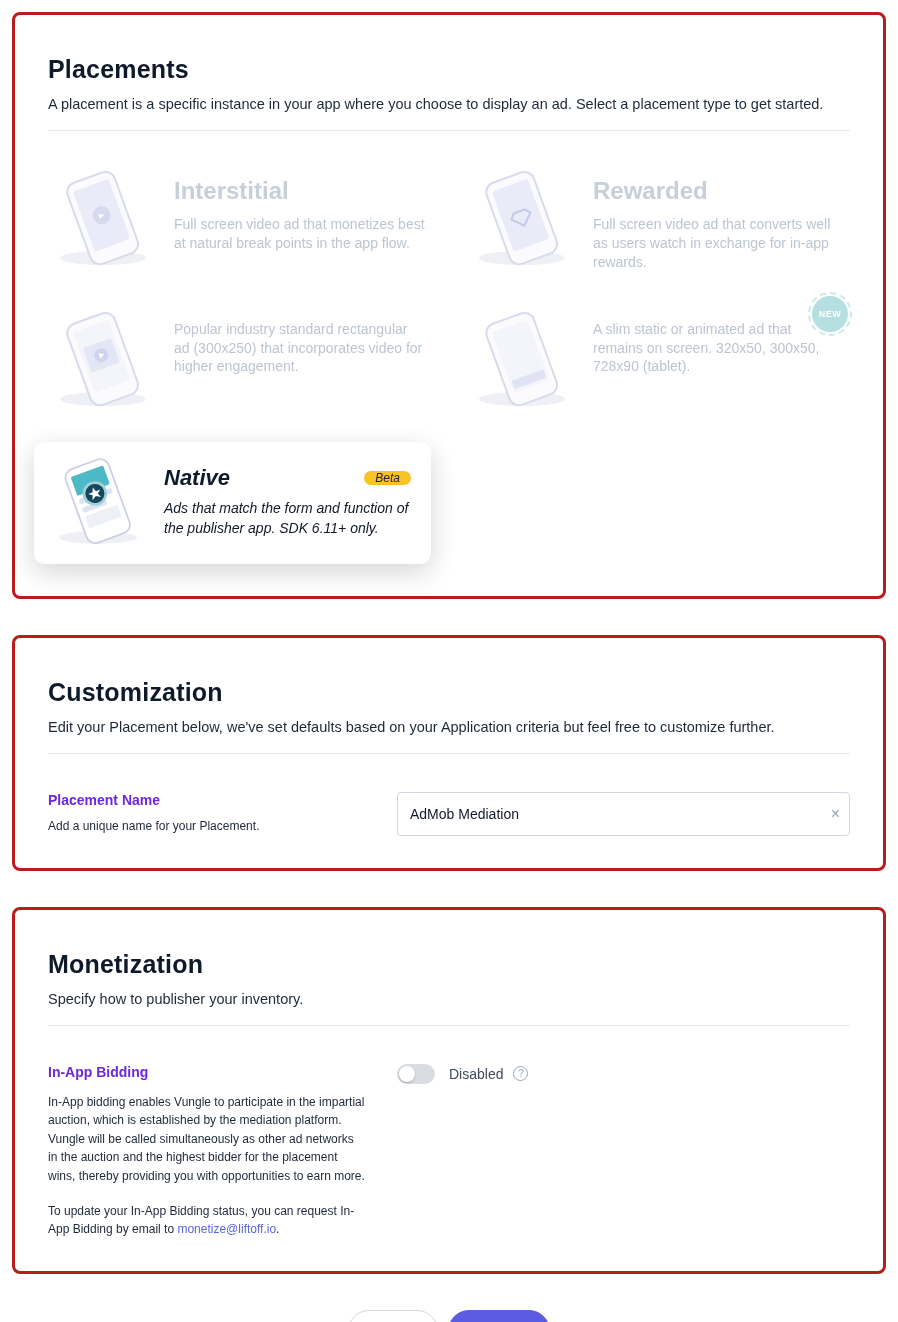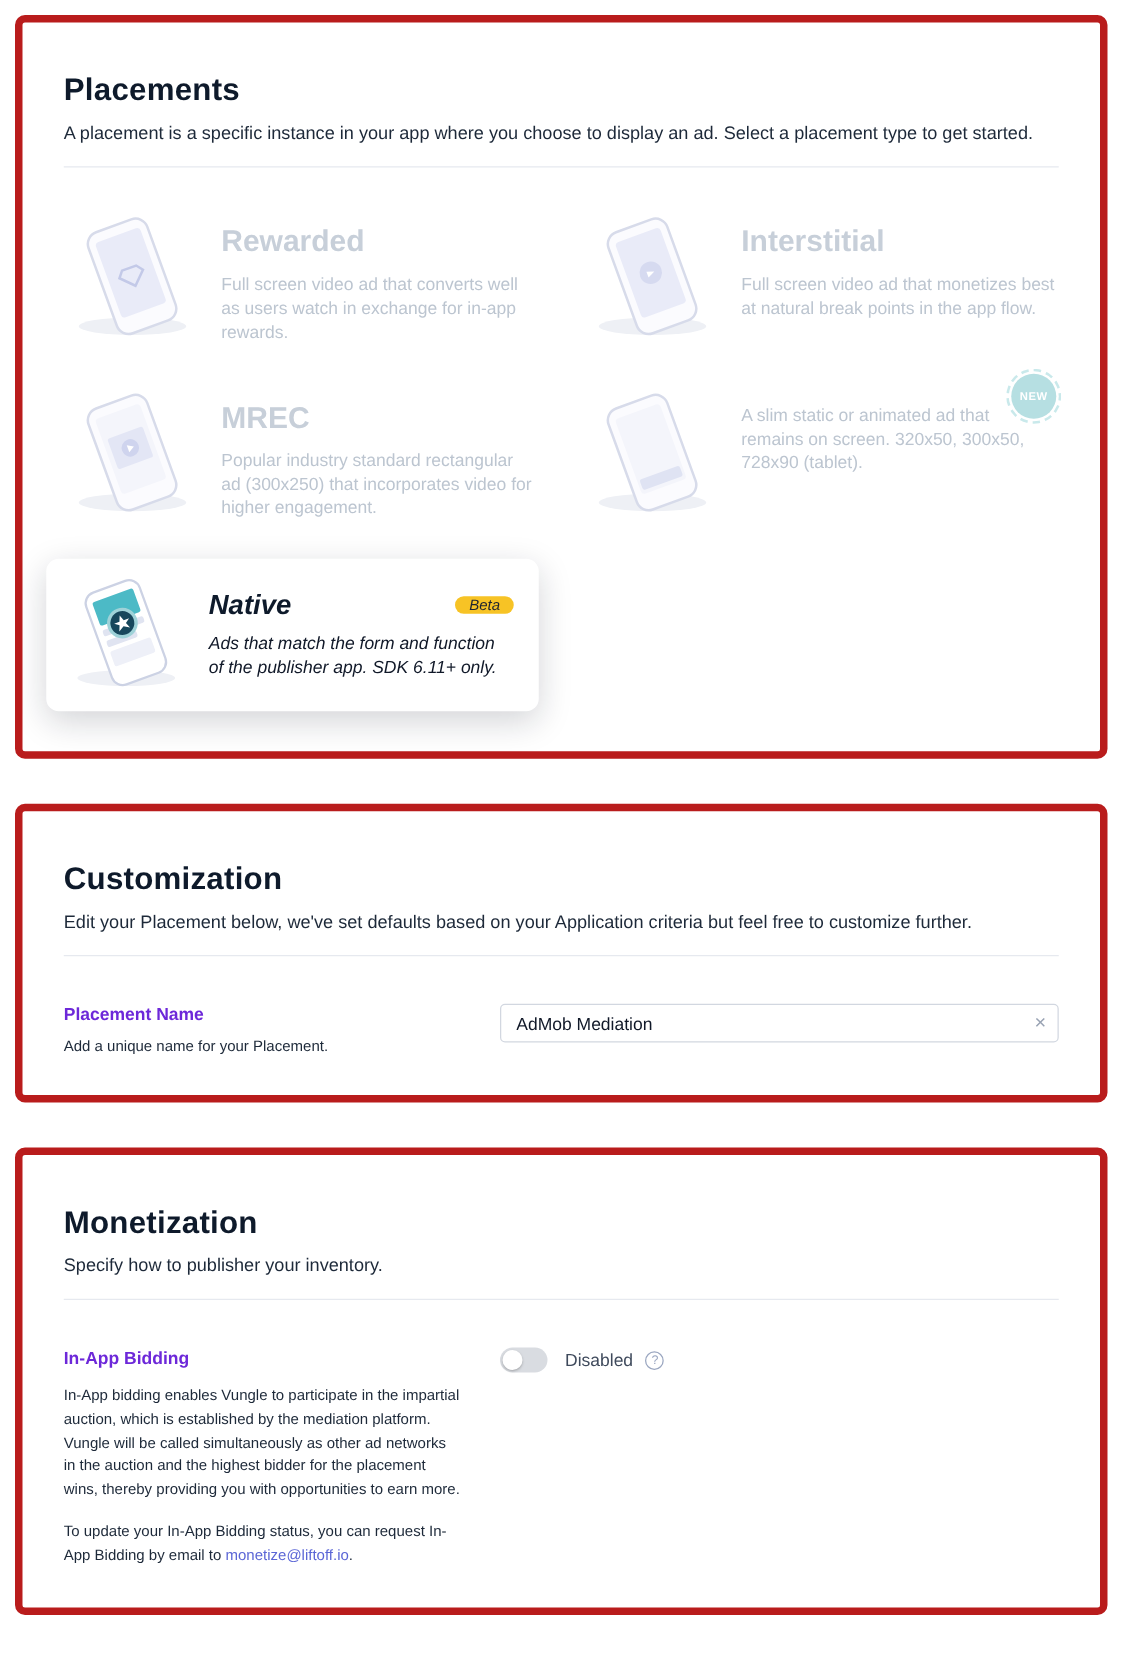--- a/index.html
+++ b/index.html
@@ -5,21 +5,21 @@
   * { margin: 0; padding: 0; box-sizing: border-box; }
   html, body { background: #ffffff; }
   body {
     width: 898px;
     font-family: "Liberation Sans", sans-serif;
     color: #101828;
   }
   .page { padding: 12px 12px 28px; }
 
   .card {
-    border: 6px solid #b91c1c;
+    border: 3px solid #b91c1c;
     border-radius: 8px;
     background: #fff;
     padding: 40px 33px 32px;
     margin-bottom: 36px;
   }
   .card-title {
     font-size: 25px;
     font-weight: 700;
     letter-spacing: 0.2px;
     color: #0e1a2b;
@@ -135,21 +135,21 @@
     color: #6d28d9;
   }
   .field-helper {
     margin-top: 11px;
     font-size: 12px;
     color: #1d2939;
   }
   .input-wrap { position: relative; }
   .text-input {
     width: 100%;
-    height: 31px;
+    height: 44px;
     border: 1px solid #d2d7e0;
     border-radius: 4px;
     padding: 0 32px 0 12px;
     font-size: 14px;
     font-family: "Liberation Sans", sans-serif;
     color: #101828;
     outline: none;
     background: #fff;
   }
   .clear-icon {
@@ -253,63 +253,62 @@
 
     <div class="placement-grid">
 
       <div class="placement-item">
         <div class="phone-icon">
           <svg width="110" height="100" viewBox="0 0 110 100">
             <ellipse cx="55" cy="89" rx="43" ry="7" fill="#eef0f5"></ellipse>
             <g transform="rotate(-20 55 50)">
               <rect x="30" y="6" width="50" height="86" rx="10" fill="#fbfbfe" stroke="#d7dbea" stroke-width="2"></rect>
               <rect x="36" y="14" width="38" height="64" rx="3" fill="#e9ebf8"></rect>
-              <path d="M49 42 h12 l4 5 -10 10 -10 -10 z" fill="none" stroke="#c3c9e8" stroke-width="2"></path>
+              <circle cx="55" cy="46" r="9" fill="#d6daf0"></circle>
+              <path d="M52 44 l6 2 -6 3 z" fill="#ffffff"></path>
             </g>
           </svg>
         </div>
         <div class="placement-text">
-          <div class="placement-title">Rewarded</div>
-          <p class="placement-desc">Full screen video ad that converts well as users watch in exchange for in-app rewards.</p>
+          <div class="placement-title">Interstitial</div>
+          <p class="placement-desc">Full screen video ad that monetizes best at natural break points in the app flow.</p>
         </div>
       </div>
 
       <div class="placement-item">
         <div class="phone-icon">
           <svg width="110" height="100" viewBox="0 0 110 100">
             <ellipse cx="55" cy="89" rx="43" ry="7" fill="#eef0f5"></ellipse>
             <g transform="rotate(-20 55 50)">
               <rect x="30" y="6" width="50" height="86" rx="10" fill="#fbfbfe" stroke="#d7dbea" stroke-width="2"></rect>
               <rect x="36" y="14" width="38" height="64" rx="3" fill="#e9ebf8"></rect>
-              <circle cx="55" cy="46" r="9" fill="#d6daf0"></circle>
-              <path d="M52 44 l6 2 -6 3 z" fill="#ffffff"></path>
+              <path d="M49 42 h12 l4 5 -10 10 -10 -10 z" fill="none" stroke="#c3c9e8" stroke-width="2"></path>
             </g>
           </svg>
         </div>
         <div class="placement-text">
-          <div class="placement-title">Interstitial</div>
-          <p class="placement-desc">Full screen video ad that monetizes best at natural break points in the app flow.</p>
+          <div class="placement-title">Rewarded</div>
+          <p class="placement-desc">Full screen video ad that converts well as users watch in exchange for in-app rewards.</p>
         </div>
       </div>
 
       <div class="placement-item">
         <div class="phone-icon">
           <svg width="110" height="100" viewBox="0 0 110 100">
             <ellipse cx="55" cy="89" rx="43" ry="7" fill="#eef0f5"></ellipse>
             <g transform="rotate(-20 55 50)">
               <rect x="30" y="6" width="50" height="86" rx="10" fill="#fbfbfe" stroke="#d7dbea" stroke-width="2"></rect>
               <rect x="36" y="14" width="38" height="64" rx="3" fill="#f4f5fb"></rect>
               <rect x="40" y="32" width="30" height="26" rx="2" fill="#e3e6f5"></rect>
               <circle cx="55" cy="45" r="7" fill="#cfd4ee"></circle>
               <path d="M53 42 l5 3 -5 3 z" fill="#ffffff"></path>
             </g>
           </svg>
         </div>
         <div class="placement-text">
-          <div class="placement-title">MREC</div>
           <p class="placement-desc">Popular industry standard rectangular ad (300x250) that incorporates video for higher engagement.</p>
         </div>
       </div>
 
       <div class="placement-item">
         <div class="phone-icon">
           <svg width="110" height="100" viewBox="0 0 110 100">
             <ellipse cx="55" cy="89" rx="43" ry="7" fill="#eef0f5"></ellipse>
             <g transform="rotate(-20 55 50)">
               <rect x="30" y="6" width="50" height="86" rx="10" fill="#fbfbfe" stroke="#d7dbea" stroke-width="2"></rect>

